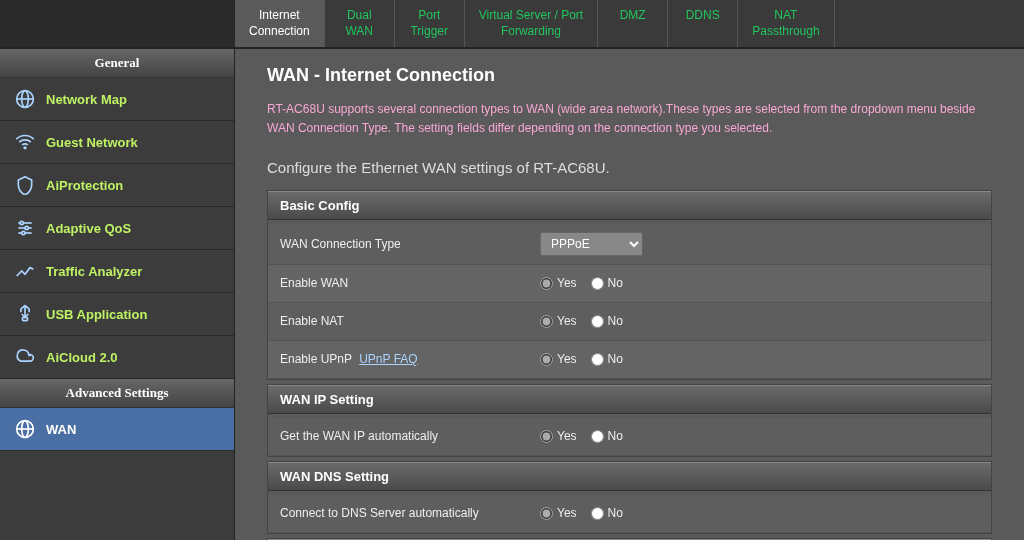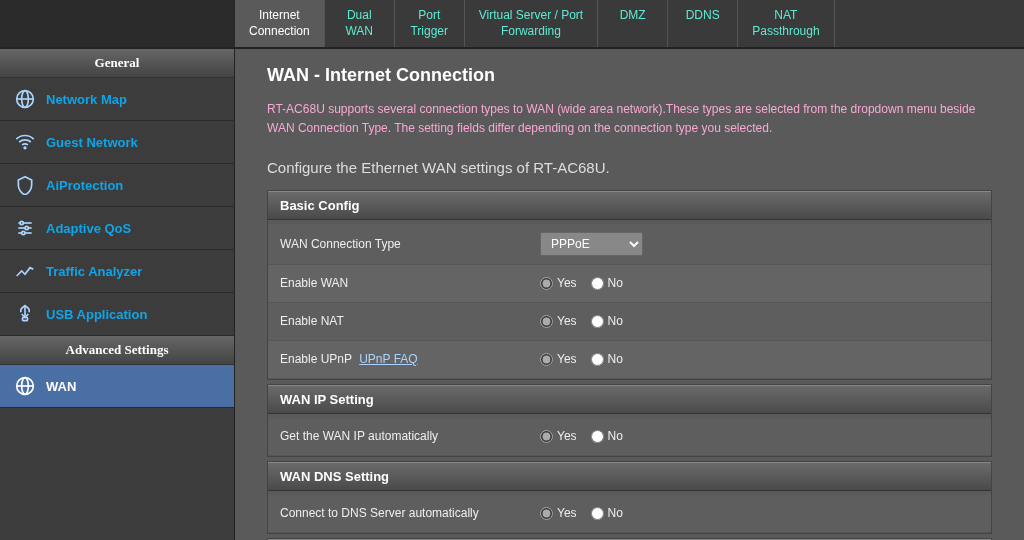--- a/index.html
+++ b/index.html
@@ -7,21 +7,21 @@
 
     
     .top-tabs {
       display: flex;
       background: #3a3a3a;
       border-bottom: 2px solid #222;
       flex-shrink: 0;
     }
     .top-tab {
       padding: 8px 14px;
-      color: #5eead4;
+      color: #22c55e;
       cursor: pointer;
       border-right: 1px solid #555;
       text-align: center;
       font-size: 12px;
       line-height: 1.3;
       min-width: 70px;
     }
     .top-tab.active { background: #5a5a5a; color: #fff; }
 
     
@@ -46,21 +46,21 @@
       padding: 6px 0;
       font-weight: bold;
       font-size: 13px;
       border-bottom: 1px solid #333;
       font-family: Liberation Serif, serif;
     }
     .sidebar-item {
       display: flex;
       align-items: center;
       padding: 10px 14px;
-      color: #0ea5e9;
+      color: #bef264;
       cursor: pointer;
       border-bottom: 1px solid #2a2a2a;
       gap: 10px;
     }
     .sidebar-item.active { background: #4a6fa5; color: #fff; }
     .sidebar-icon {
       width: 22px;
       height: 22px;
       display: flex;
       align-items: center;
@@ -260,20 +260,28 @@
           <path d="M8 12l4 4 4-4"></path>
           <rect x="9" y="16" width="6" height="4" rx="1"></rect>
           <path d="M7 6l5-4 5 4"></path>
           <line x1="7" y1="6" x2="7" y2="10"></line>
           <line x1="17" y1="6" x2="17" y2="10"></line>
         </svg>
       </div>
       <span class="sidebar-item-label">USB Application</span>
     </div>
 
+    <div class="sidebar-item">
+      <div class="sidebar-icon">
+        <svg viewBox="0 0 24 24" fill="none" stroke="#aad4ff" stroke-width="2">
+          <path d="M18 10h-1.3A7 7 0 1 0 7 17h11a4 4 0 0 0 0-8z"></path>
+        </svg>
+      </div>
+      <span class="sidebar-item-label">AiCloud 2.0</span>
+    </div>
 
     <div class="sidebar-section-title">Advanced Settings</div>
 
 
 
     <div class="sidebar-item active">
       <div class="sidebar-icon">
         <svg viewBox="0 0 24 24" fill="none" stroke="#fff" stroke-width="2">
           <circle cx="12" cy="12" r="10"></circle>
           <ellipse cx="12" cy="12" rx="4" ry="10"></ellipse>

